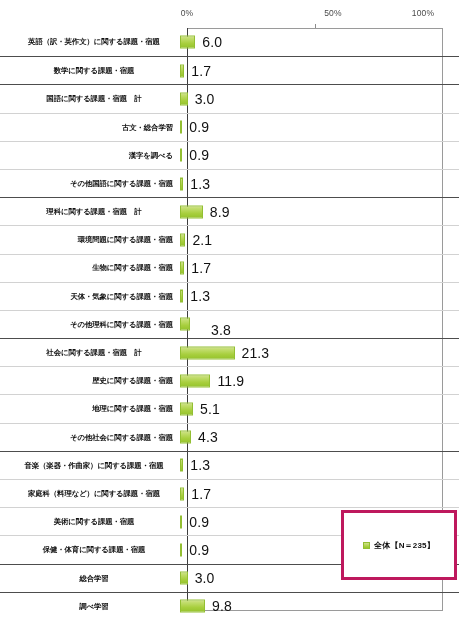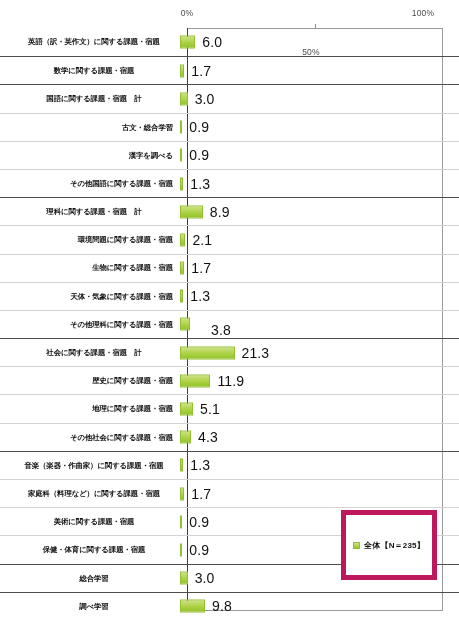--- a/index.html
+++ b/index.html
@@ -135,24 +135,24 @@
     color: #111111;
     white-space: nowrap;
     letter-spacing: 0.1px;
   }
 
   
   .legend-box {
     position: absolute;
     left: 341px;
     top: 510px;
-    width: 96px;
+    width: 116px;
     height: 70px;
     background: #ffffff;
-    border: 5px solid #be185d;
+    border: 3px solid #be185d;
     box-sizing: border-box;
     display: flex;
     align-items: center;
     justify-content: center;
   }
   .legend-entry {
     display: flex;
     align-items: center;
     gap: 4px;
   }
@@ -172,21 +172,21 @@
     letter-spacing: 0.2px;
   }
 </style>
 </head>
 <body>
 
 <div id="chart-root">
 
   <div class="axis-header">
       <div class="axis-tick-label" style="left: 187px;">0%</div>
-      <div class="axis-tick-label" style="left: 311px; margin-top: 39px;">50%</div>
+      <div class="axis-tick-label" style="left: 333px;">50%</div>
       <div class="axis-tick-mark" style="left: 315px;"></div>
       <div class="axis-tick-label" style="left: 423px;">100%</div>
     </div>
 
   <div class="plot-frame"></div>
   <div class="zero-axis"></div>
 
   <div class="rows">
       <div class="row sep-major first-row">
         <div class="row-label lvl-main">英語（訳・英作文）に関する課題・宿題</div>

